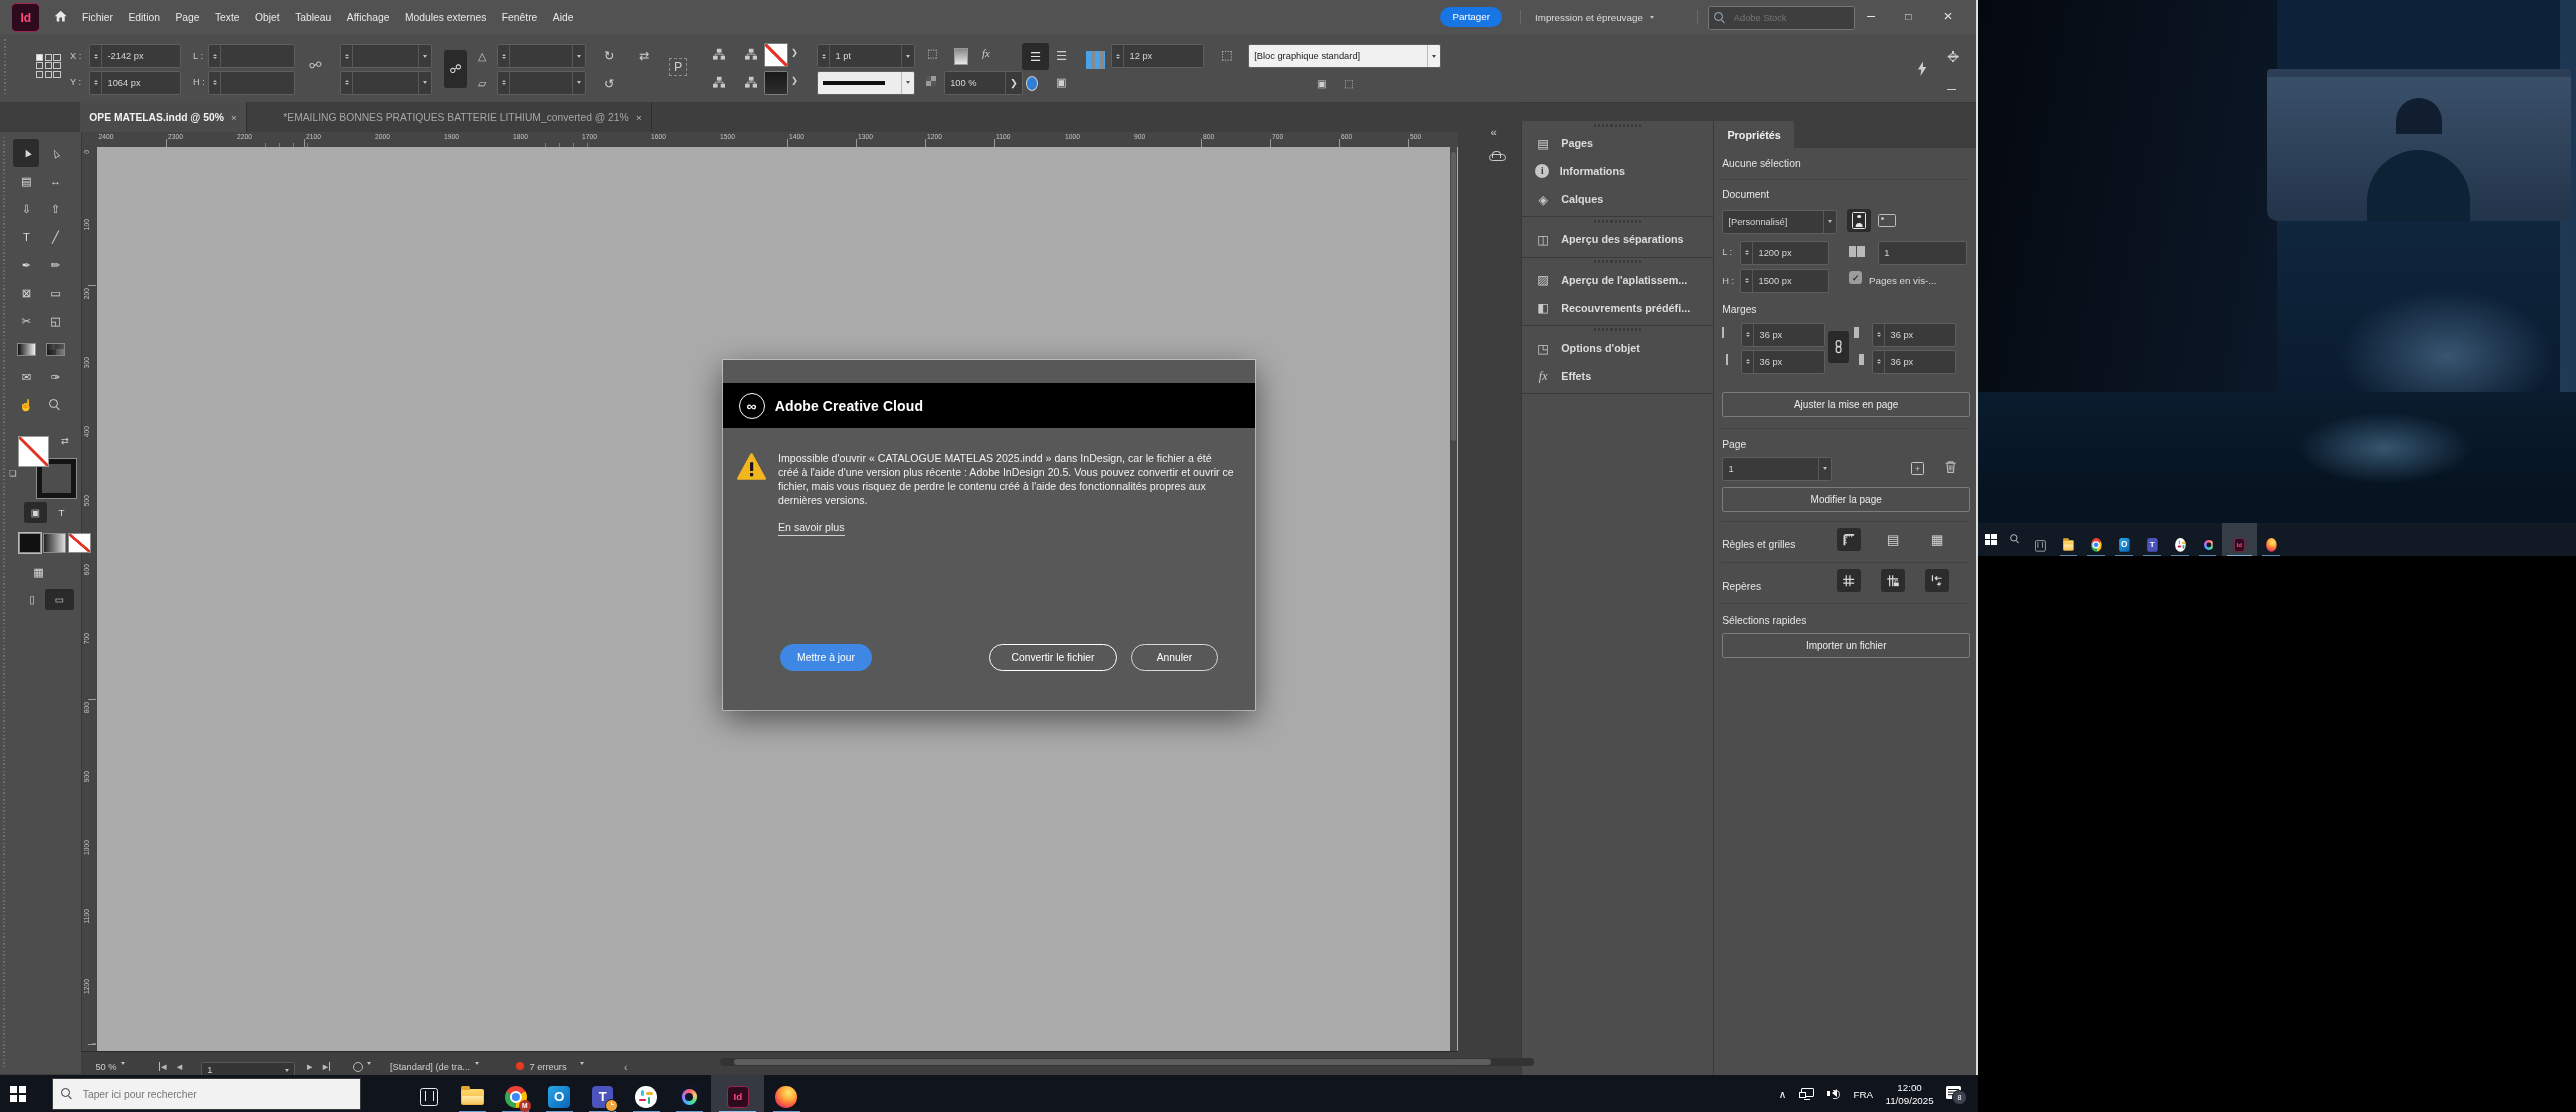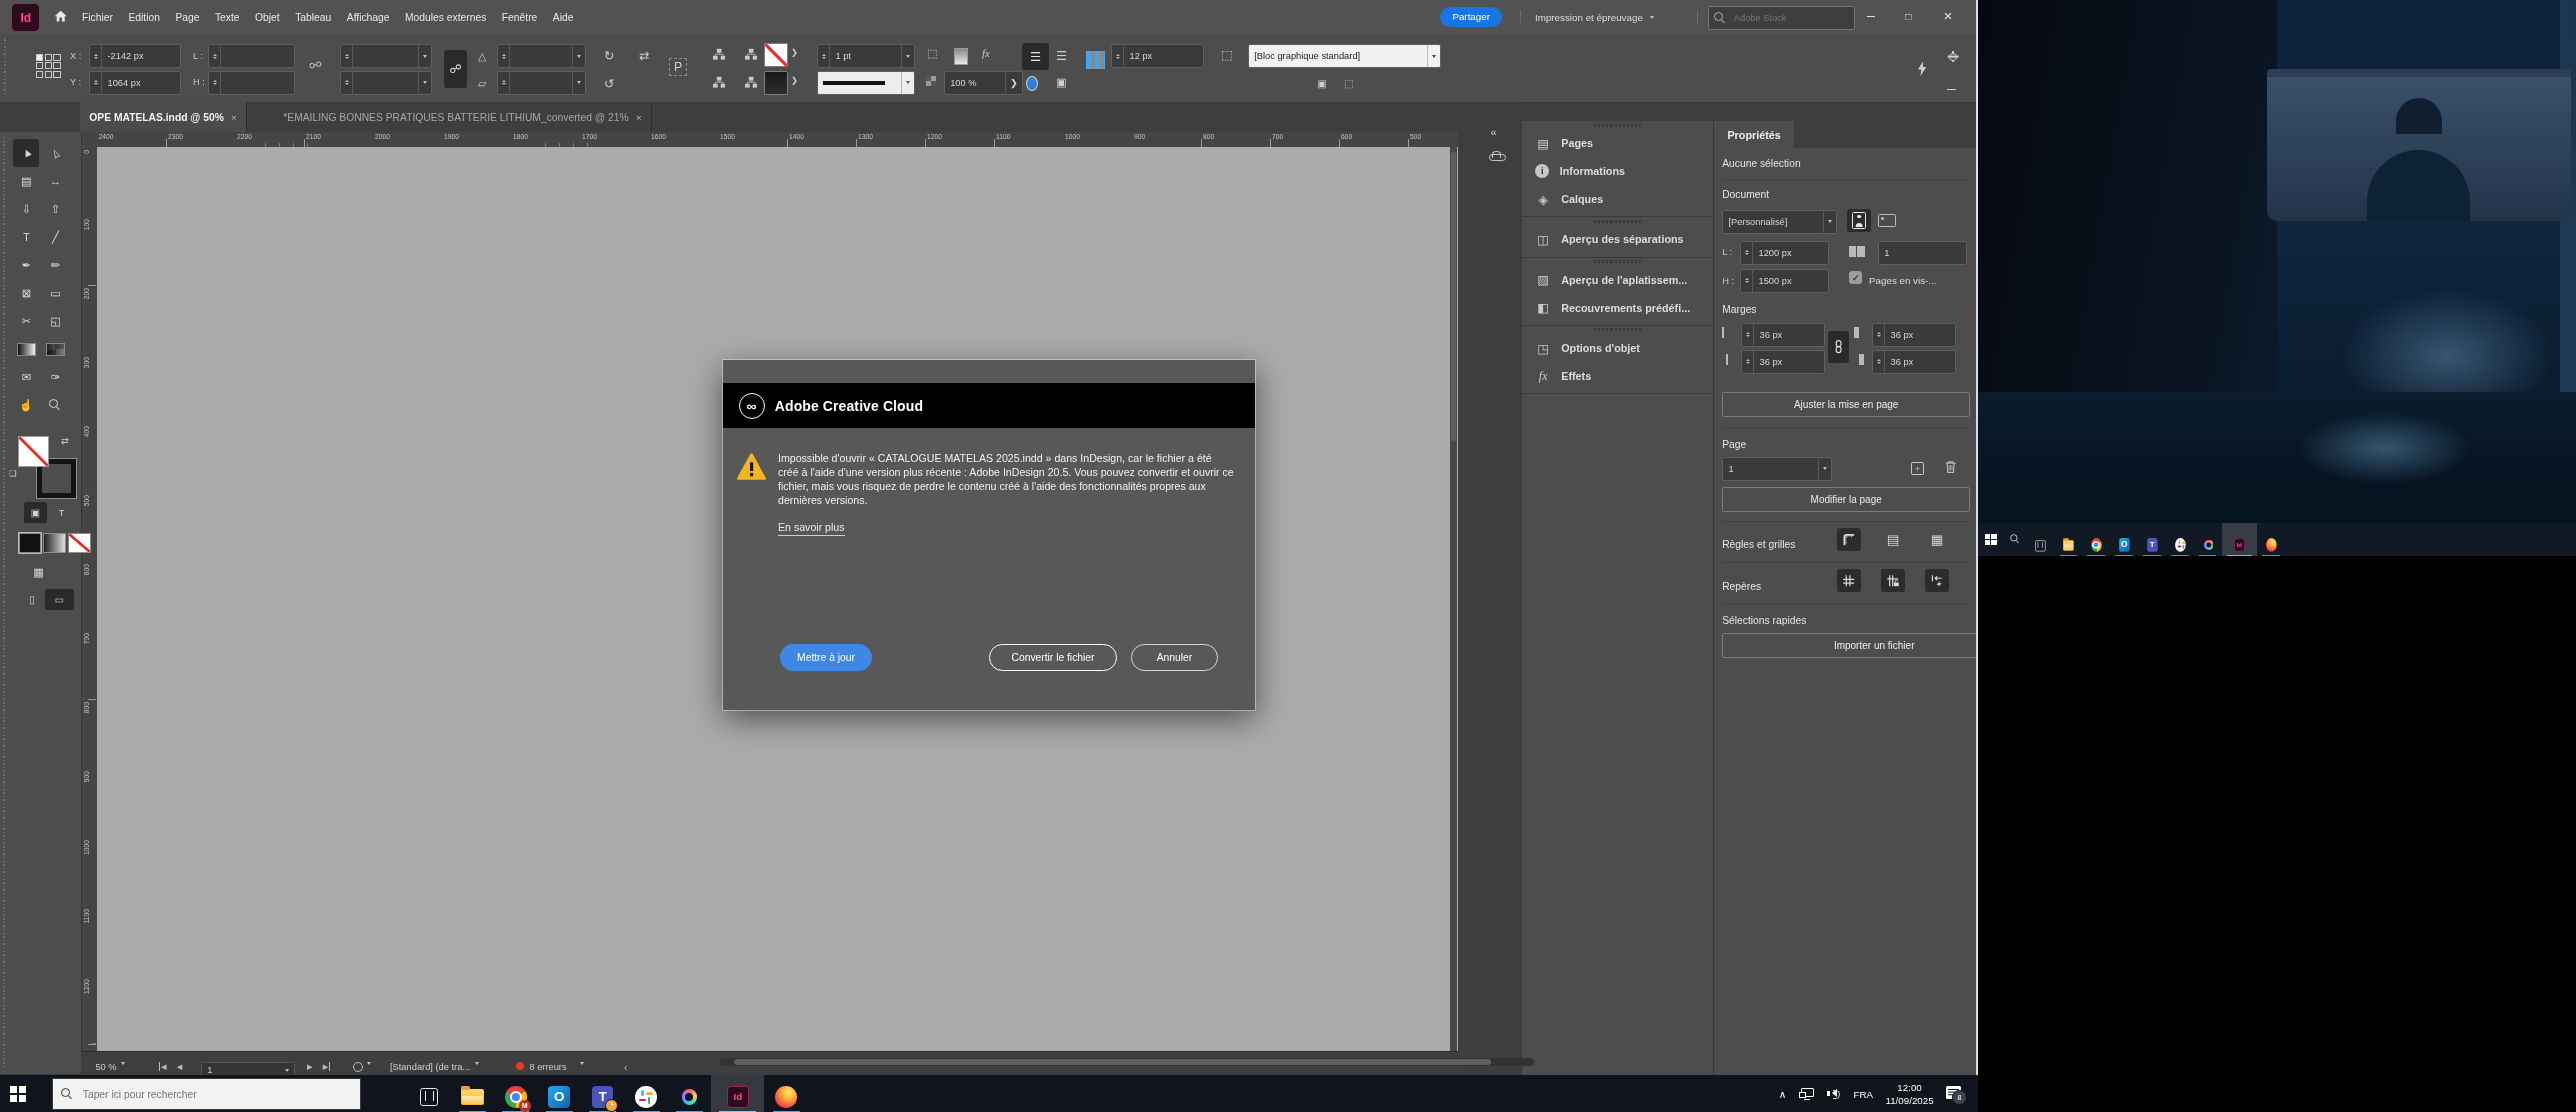--- a/index.html
+++ b/index.html
@@ -751,21 +751,21 @@
           </svg>
       </div>
       <div class="icbtn on" style="left:211px;top:448px;">
         <svg width="13.4" height="13.4" viewBox="0 0 22 22">
             <path d="M4 2 V12 M19 7 H8 M8 7 l4 -3 M8 7 l4 3" stroke="#d8d8d8" stroke-width="2" fill="none"></path>
             <path d="M16 11 L11 18 h4 L13 22 L19 15 h-4 Z" fill="#d8d8d8"></path>
           </svg>
       </div>
       <div class="pdiv" style="top:482px;"></div>
       <div class="ab sect" style="left:8.2px;top:494px;">Sélections rapides</div>
-      <div class="pbtn" style="top:512px;padding-left:28px;">Importer un fichier</div>
+      <div class="pbtn" style="top:512px;">Importer un fichier</div>
     </div>
 
     <div id="dstatus">
       <div class="ds" style="left:14.4px;">
         <span>50 %</span>
           <i class="ddt"></i>
       </div>
       <div class="ds" style="left:78px;gap:10.3px;">
         <span class="navg navfirst">◀</span>
         <span class="navg">◀</span>
@@ -783,21 +783,21 @@
       <div class="ds" style="left:272px;">
         <span style="width:8.2px;height:8.2px;border:1px solid #b9b9b9;border-radius:50%;display:inline-block;"></span>
           <i class="ddt"></i>
       </div>
       <div class="ds" style="left:309px;gap:5.2px;">
         <span>[Standard] (de tra...</span>
           <i class="ddt"></i>
       </div>
       <div class="ds" style="left:435px;gap:5.2px;">
         <span class="errdot"></span>
-        <span>8 erreurs</span>
+        <span>7 erreurs</span>
         <i class="ddt" style="margin-left:8.2px;"></i>
       </div>
       <span class="ds" style="left:543px;color:#b9b9b9;font-size:10.3px;">‹</span>
       <div class="hscroll">
           <i></i>
         </div>
     </div>
 
     <div id="dialog">
       <div class="dlg-cc">

